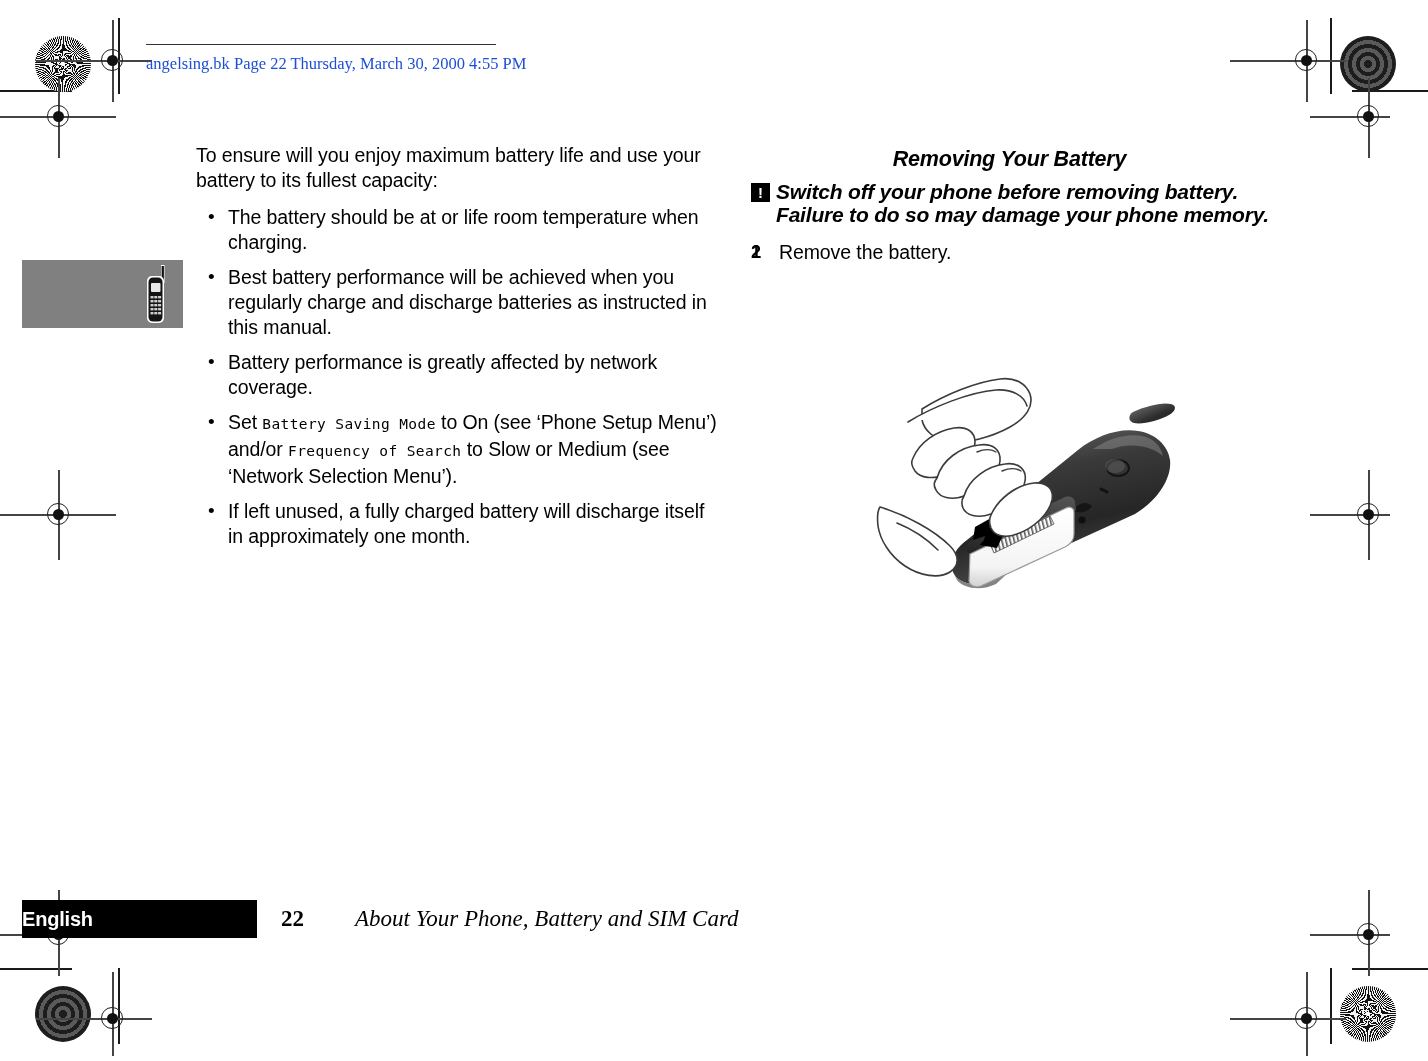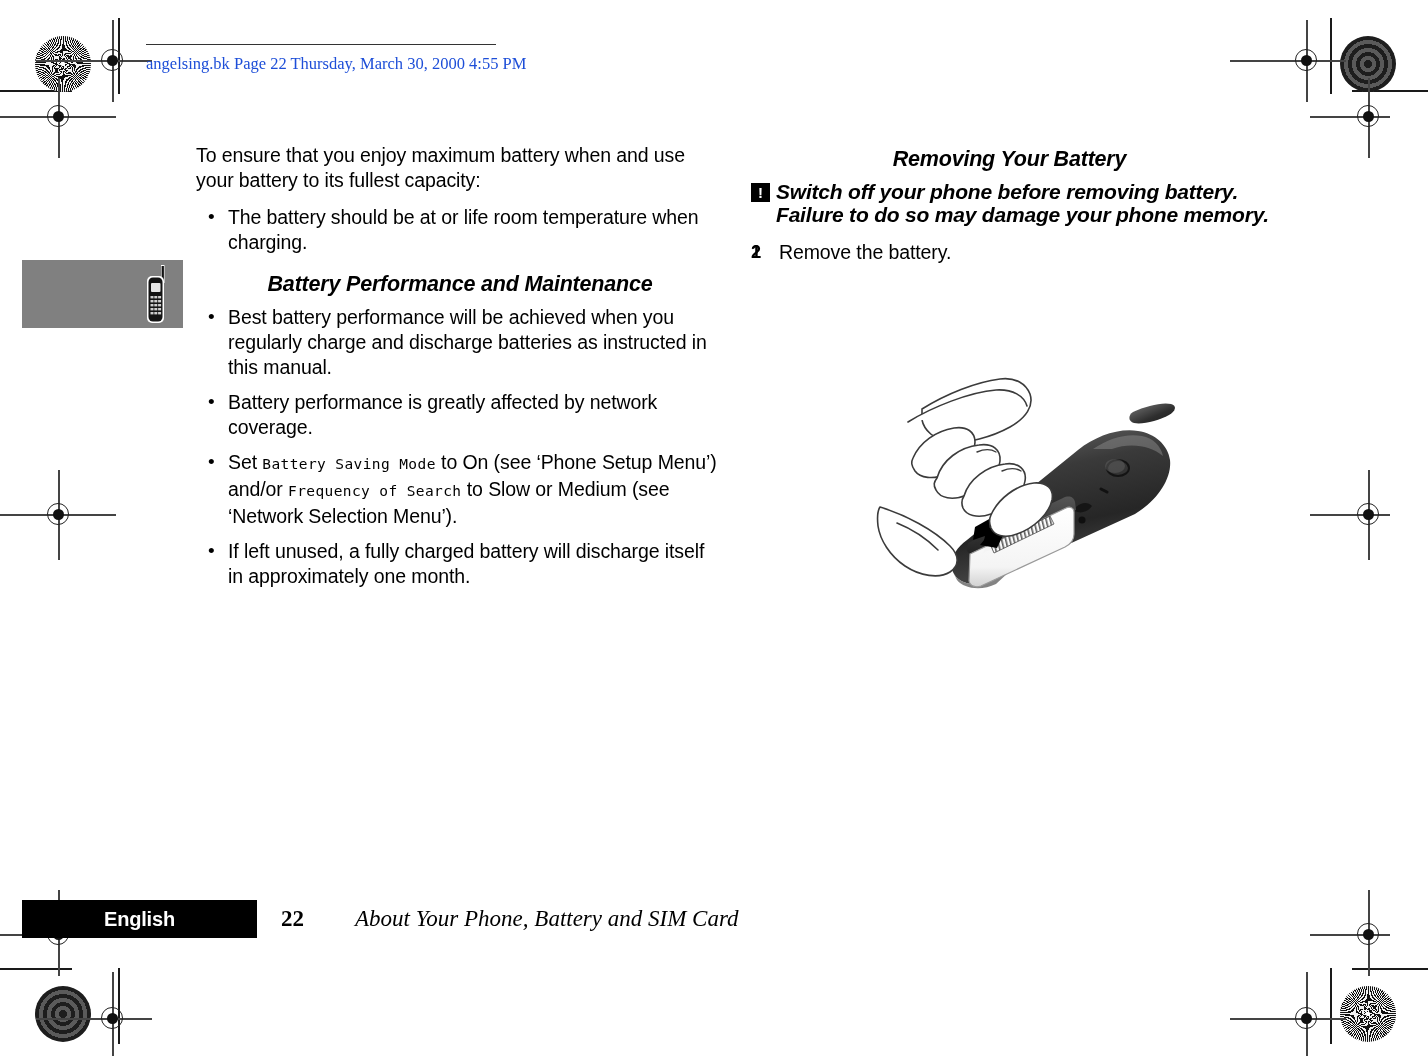--- a/index.html
+++ b/index.html
@@ -154,21 +154,21 @@
     font-weight: bold;
     font-size: 18px;
   }
 
   
   .footer-bar {
     position: absolute;
     background: #000000;
     display: flex;
     align-items: center;
-    justify-content: center;
+    justify-content: flex-start;
     box-sizing: border-box;
   }
   .footer-bar .lang {
     color: #ffffff;
     font-size: 20px;
     font-weight: bold;
     letter-spacing: -0.2px;
   }
   .footer-page {
     position: absolute;
@@ -301,27 +301,26 @@
         <rect x="17.1" y="45" width="3" height="2.4"></rect>
       <rect x="9.5" y="49" width="3" height="2.4"></rect>
         <rect x="13.3" y="49" width="3" height="2.4"></rect>
         <rect x="17.1" y="49" width="3" height="2.4"></rect>
     </g>
   </svg>
 </div>
 
 <div class="col" style="left:196px; top:143px; width:528px;">
 
-  <p class="para">To ensure that you enjoy maximum battery when and use your battery to its fullest capacity:</p>
+  <p class="para">To ensure will you enjoy maximum battery life and use your battery to its fullest capacity:</p>
 
   <ul class="bullets">
     <li>The battery should be at or life room temperature when charging.</li>
   </ul>
 
-  <h2 class="sec-head">Battery Performance and Maintenance</h2>
 
   <ul class="bullets" id="left-bullets">
       <li>Best battery performance will be achieved when you regularly charge and discharge batteries as instructed in this manual.</li>
       <li>Battery performance is greatly affected by network coverage.</li>
       <li>Set <code class="kbd">Battery Saving Mode</code> to On (see ‘Phone Setup Menu’) and/or <code class="kbd">Frequency of Search</code> to Slow or Medium (see ‘Network Selection Menu’).</li>
       <li>If left unused, a fully charged battery will discharge itself in approximately one month.</li>
     </ul>
 </div>
 
 <div class="col" style="left:737px; top:146px; width:545px;">

